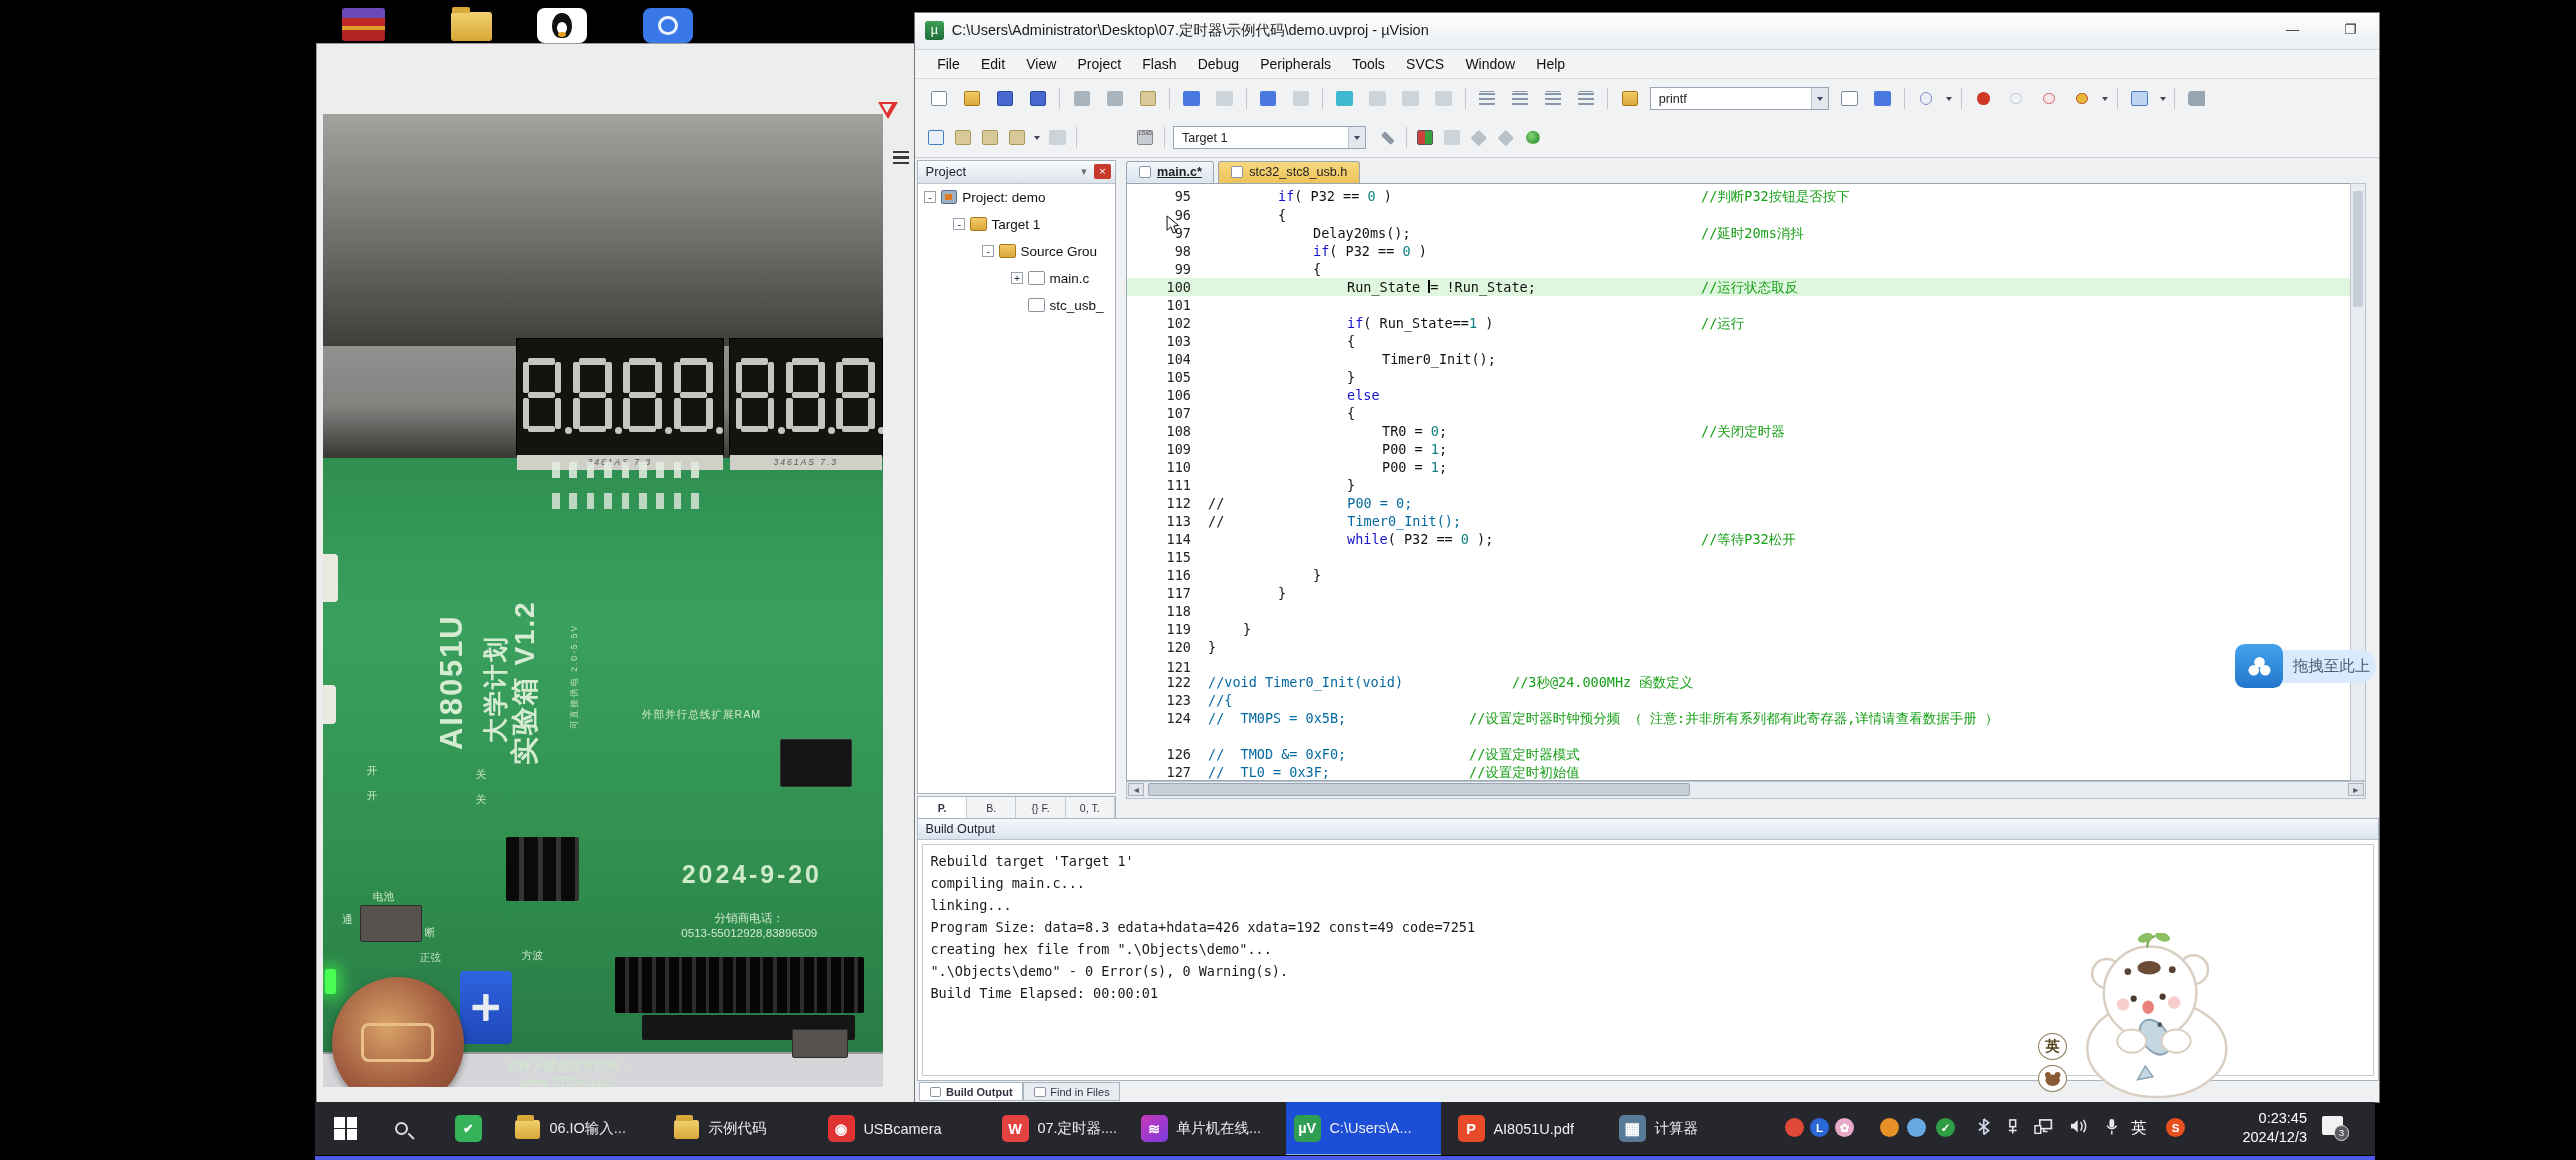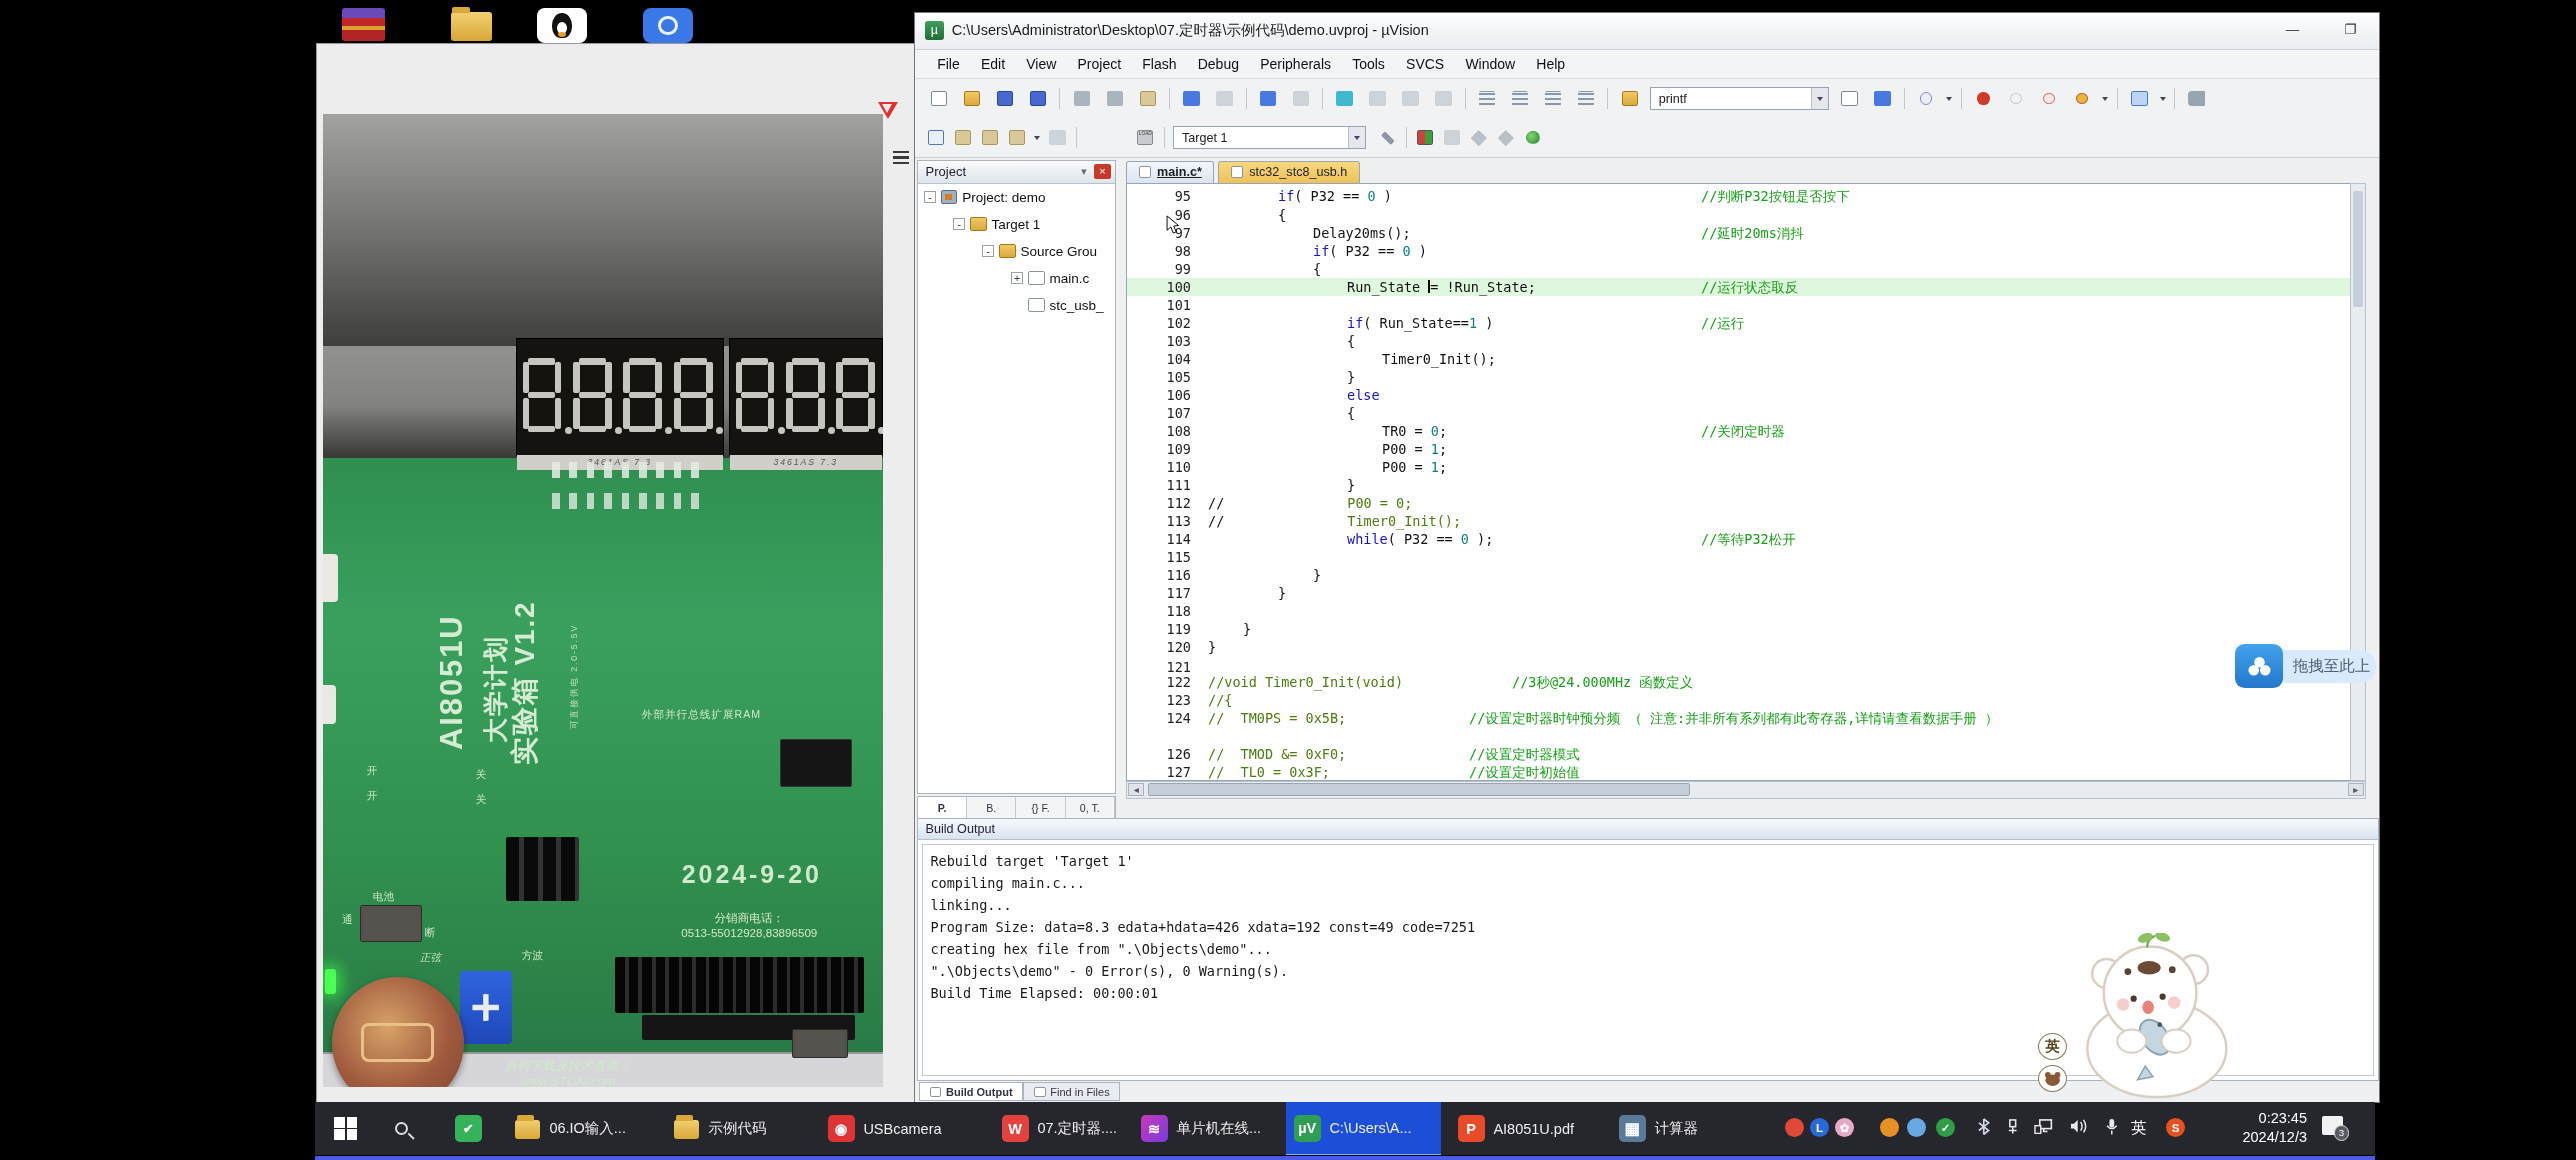--- a/index.html
+++ b/index.html
@@ -107,21 +107,21 @@
   .edtab .ti-file { width:12.6px; height:11.6px; margin-right:5.8px;}
   .edtab.active { background:linear-gradient(#f2f6fb,#dbe4ef); text-decoration:underline; font-weight:bold;}
   .edtab.header { background:linear-gradient(#f7d87e,#eec25a); }
   #code-area { position:absolute; left:211px; top:170px; width:1240px; height:598px; background:#fff;
     border:1px solid #9aa6b2; overflow:hidden; font-family:"DejaVu Sans Mono",monospace; font-size:13.5px;}
   .cl { position:absolute; left:0; width:100%; height:18px; line-height:18px; white-space:pre;}
   .cl.hl { background:#dff6df; }
   .ln { position:absolute; left:0; width:64px; text-align:right; color:#222;}
   .ct { position:absolute; left:81px; }
   .cmt { position:absolute; color:#18a018; }
-  .s-k{color:#1414cc;} .s-n{color:#0f8080;} .s-t{color:#111;} .s-c{color:#4d7c0f;}
+  .s-k{color:#1414cc;} .s-n{color:#0f8080;} .s-t{color:#111;} .s-c{color:#0369a1;}
   .caret{display:inline-block;width:1.9px;height:13.5px;background:#000;vertical-align:-1.9px;}
   #hscroll { position:absolute; left:211px; top:768px; width:1240px; height:18.4px; background:#e8ecf0; border:1px solid #b8c2cc; }
   #hthumb { position:absolute; left:21px; top:1.9px; width:542px; height:12.6px; background:#c6ced8; border:1px solid #9aa6b2; border-radius:1.9px;}
   .harr { position:absolute; top:1.9px; width:16.4px; height:12.6px; background:#dde3e9; border:1px solid #aab4be; color:#556;
     font-size:8.7px; text-align:center; line-height:12.6px;}
   #vscroll { position:absolute; left:1435px; top:170px; width:15.5px; height:598px; background:#e8ecf0; border:1px solid #b8c2cc;}
   #vthumb { position:absolute; left:1.9px; top:7.7px; width:9.7px; height:116px; background:#c6ced8; border-radius:1.9px;}
 
   
   #bo-panel { position:absolute; left:1.9px; top:805px; width:1462px; height:263px; background:#fff; border:1px solid #aab4be;}
@@ -306,21 +306,21 @@
       <span>资料下载及技术咨询：</span><br><span>www.STCAI.com</span>
     </div>
     <div id="pcb-labels">
         <span class="pcblabel" style="left: 44px; top: 650px;">开</span>
         <span class="pcblabel" style="left: 153px; top: 654px;">关</span>
         <span class="pcblabel" style="left: 44px; top: 675px;">开</span>
         <span class="pcblabel" style="left: 153px; top: 679px;">关</span>
         <span class="pcblabel" style="left: 19.3px; top: 799px;">通</span>
         <span class="pcblabel" style="left: 102px; top: 812px;">断</span>
         <span class="pcblabel" style="left: 50px; top: 776px;">电池</span>
-        <span class="pcblabel" style="left: 97px; top: 837px; font-style: italic;">正弦</span>
+        <span class="pcblabel" style="left: 97px; top: 837px;">正弦</span>
         <span class="pcblabel" style="left: 199px; top: 835px;">方波</span>
       </div>
   </div>
 
   <div class="abs" style="left:566px;top:0;width:31px;height:100%;background:#ededed"></div>
 </div>
 
 <div class="abs wps-tri"></div>
 <div class="abs" id="hamburger">
     <div></div>

